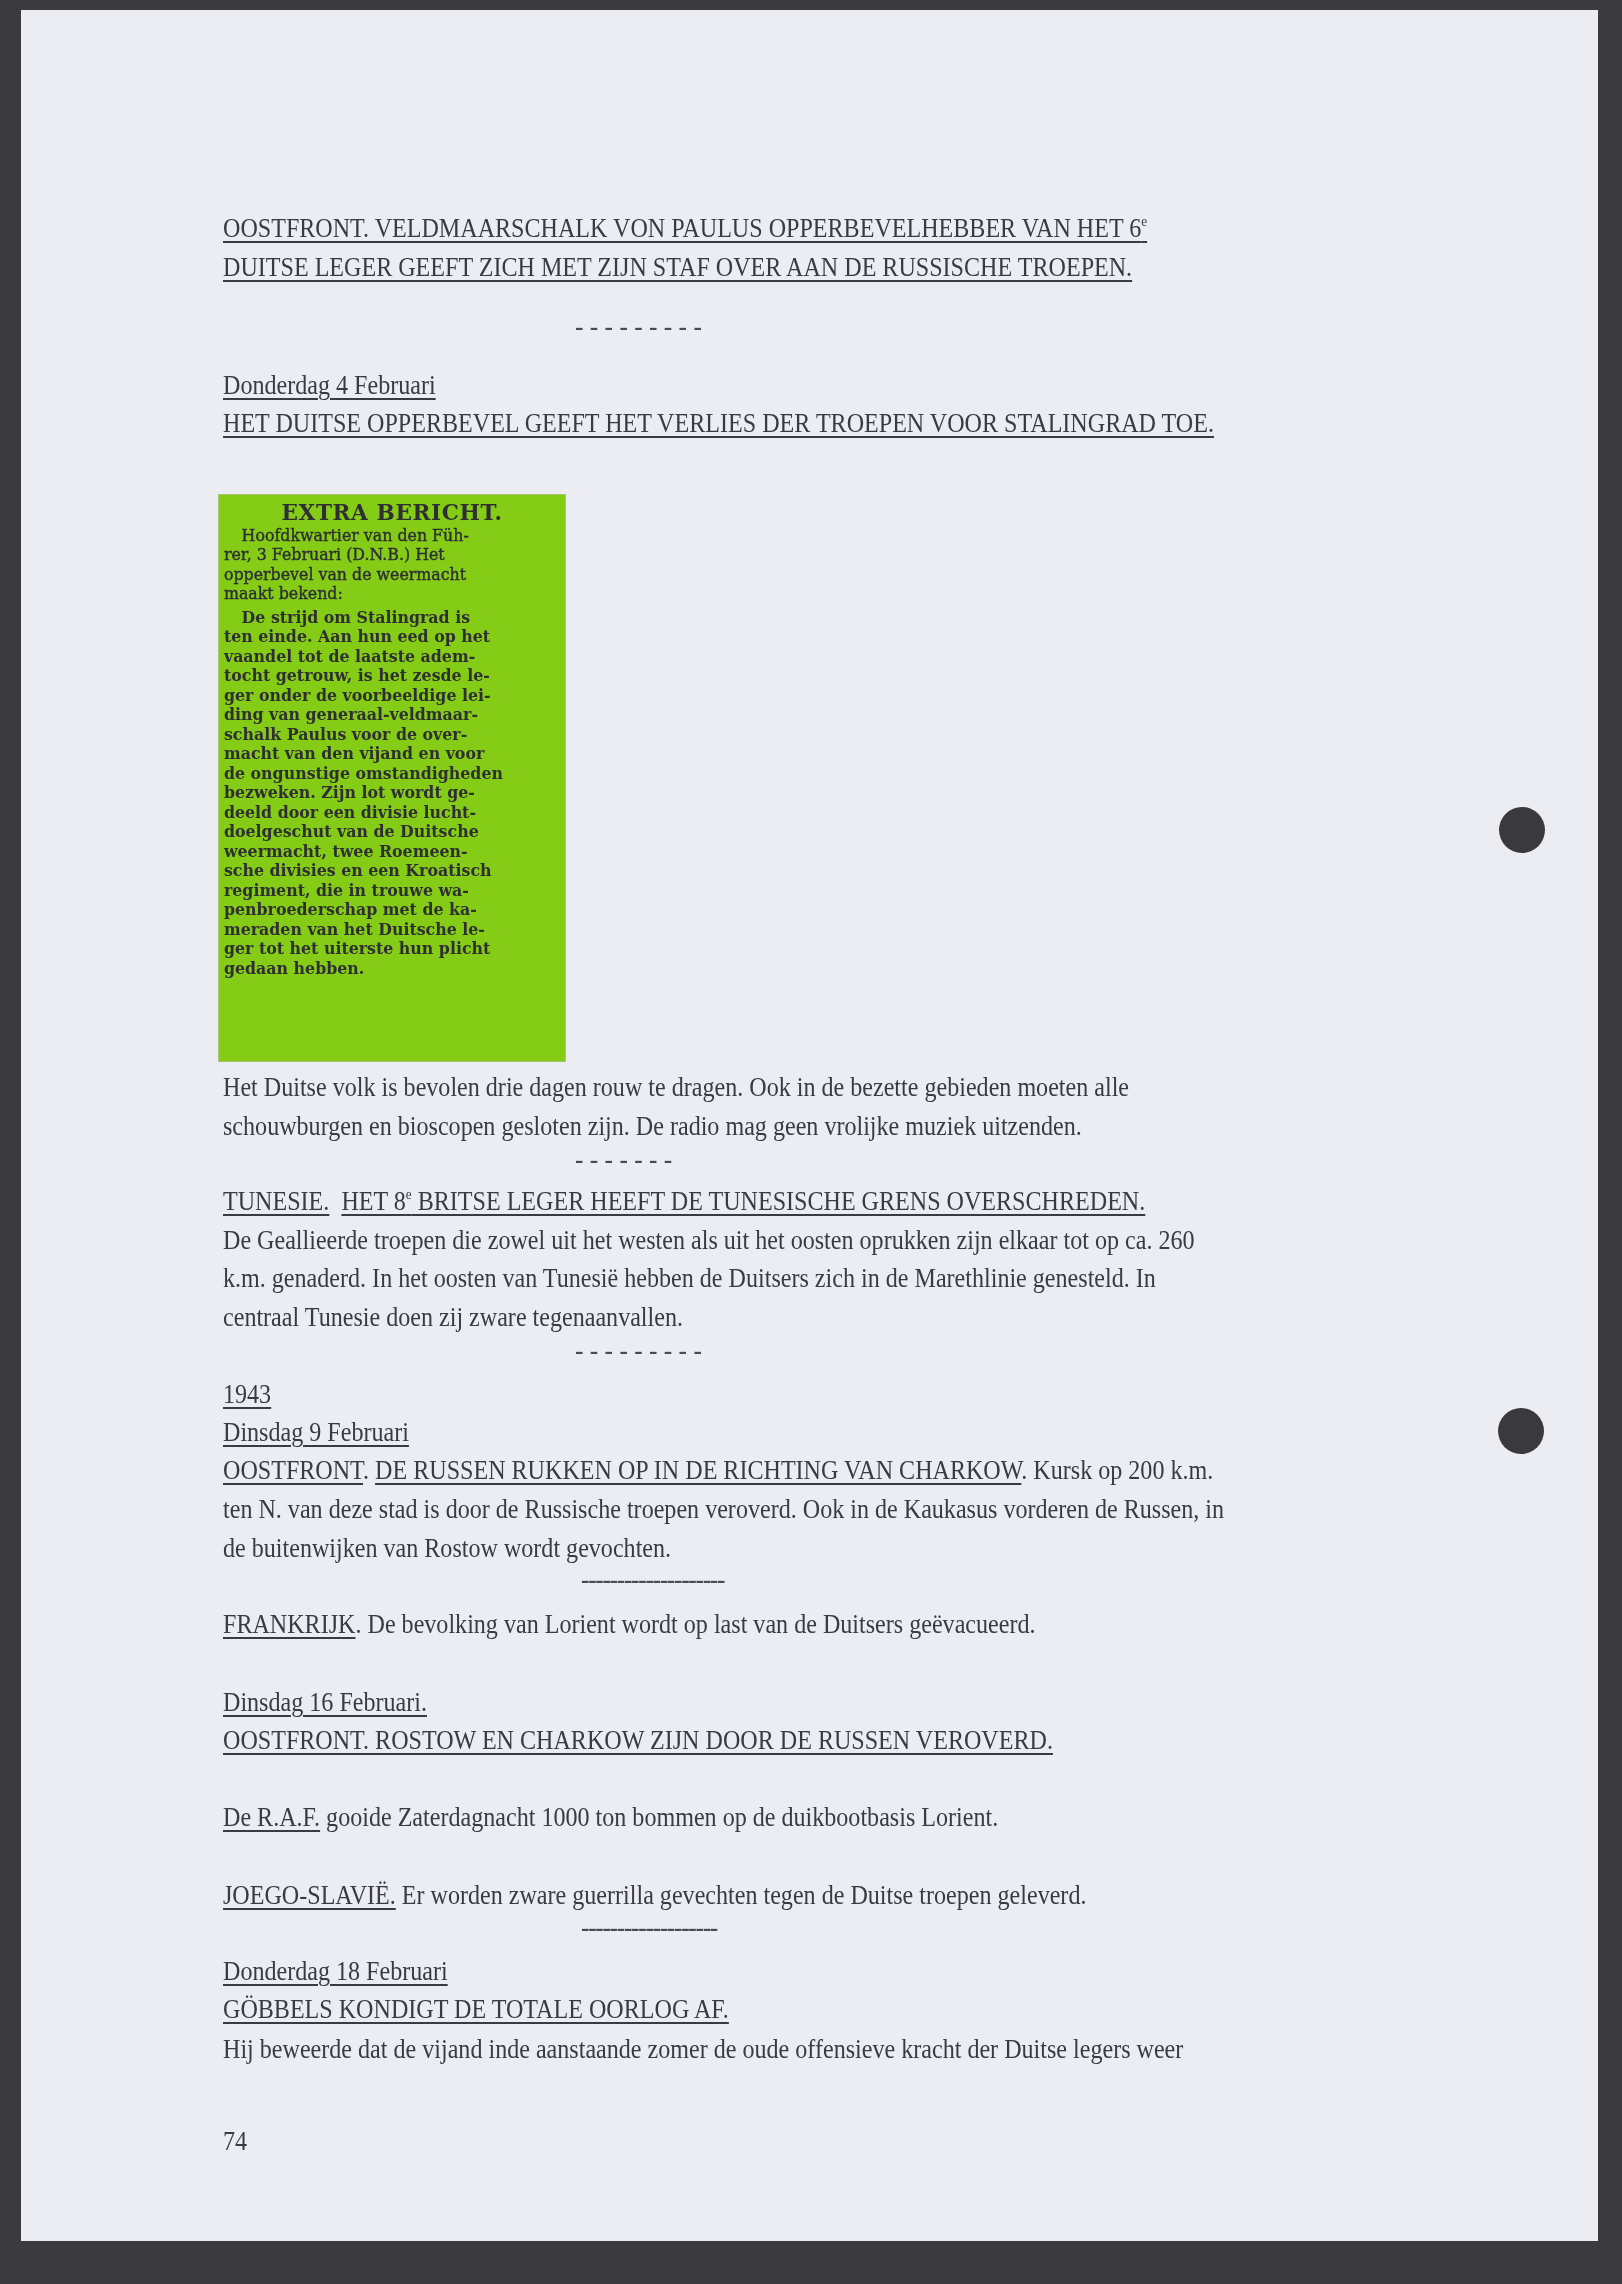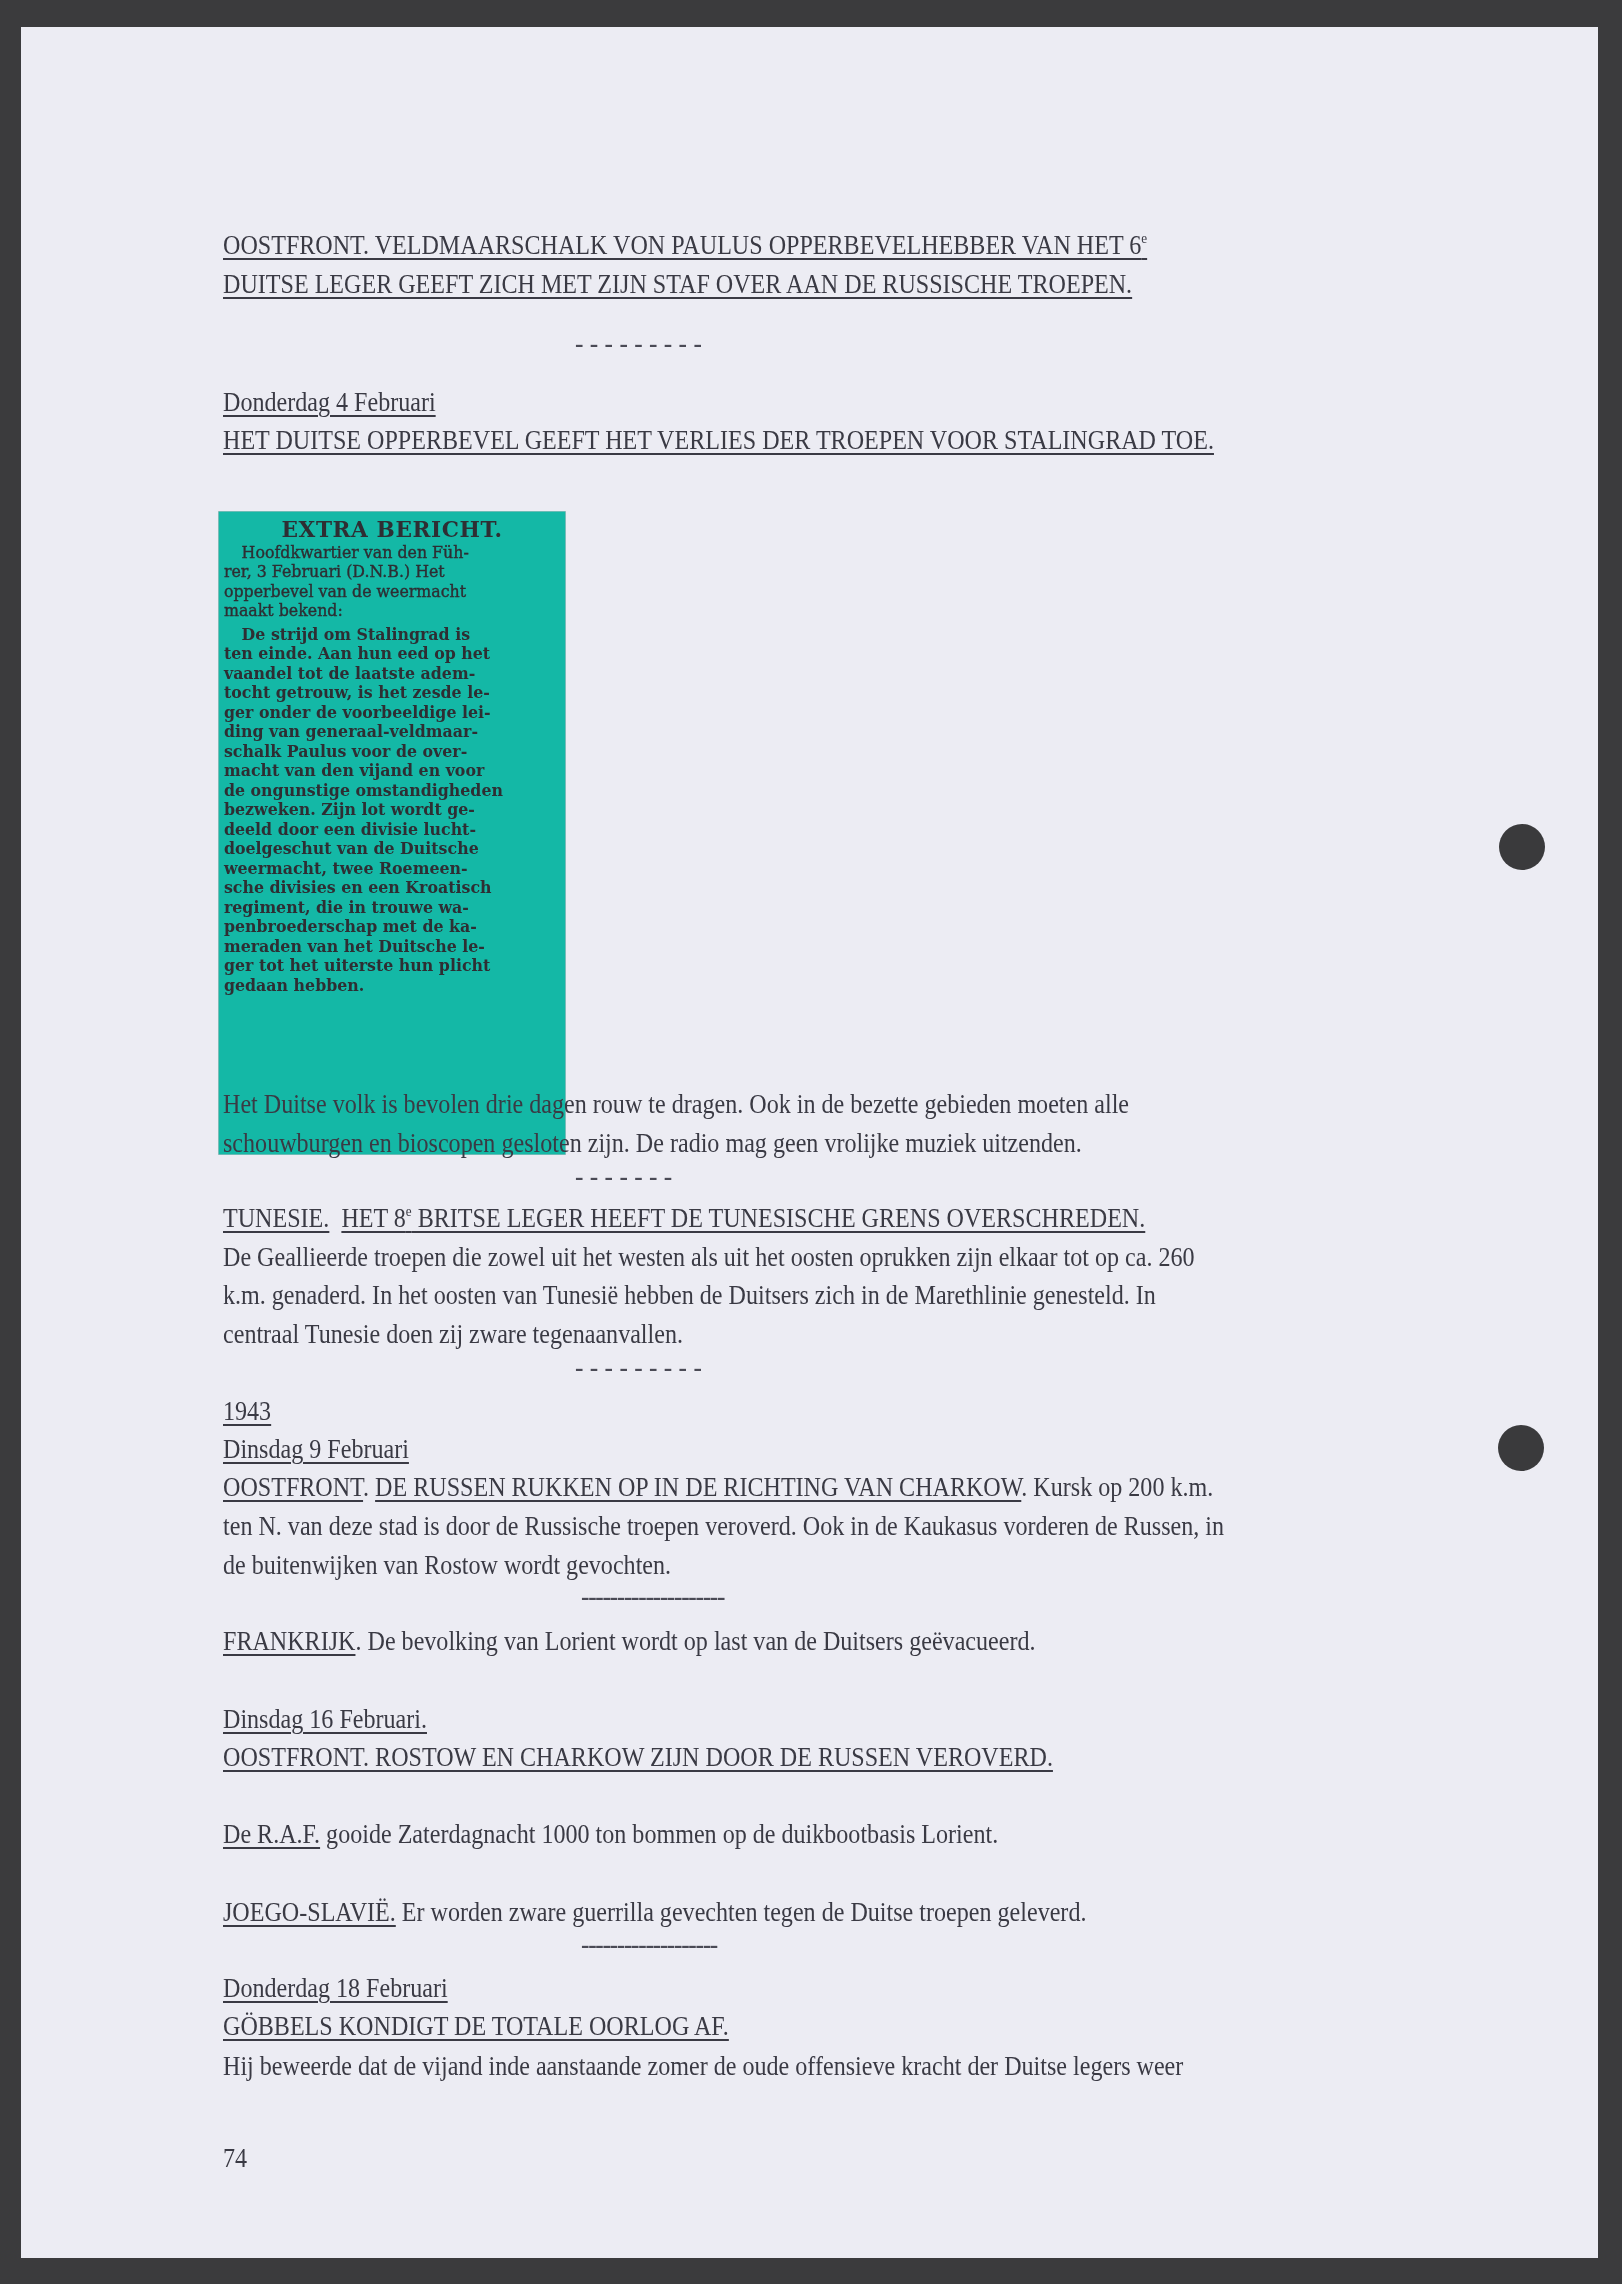--- a/index.html
+++ b/index.html
@@ -11,21 +11,21 @@
       height: 2284px;
       background: #3b3b3d;
       position: relative;
       overflow: hidden;
       font-family: "Liberation Serif", "DejaVu Serif", serif;
       color: #3a3a44;
     }
     .page {
       position: absolute;
       left: 21px;
-      top: 27px;
+      top: 10px;
       width: 1577px;
       height: 2231px;
       background: #ececf3;
     }
     .hole {
       position: absolute;
       width: 46px;
       height: 46px;
       border-radius: 50%;
       background: #3a3a3c;
@@ -60,22 +60,22 @@
     }
     .sep.solid {
       letter-spacing: -1.3px;
       font-weight: bold;
     }
     .clipping {
       position: absolute;
       left: 197px;
       top: 484px;
       width: 348px;
-      height: 644px;
-      background: #14b8a6;
+      height: 568px;
+      background: #84cc16;
       box-shadow: inset 0 0 0 0.6px #c0bfc4;
       font-family: "DejaVu Serif", "Liberation Serif", serif;
       color: #2e2e33;
       font-weight: bold;
       overflow: hidden;
     }
     .clip-title {
       text-align: center;
       font-size: 21.6px;
       line-height: 25.4px;

